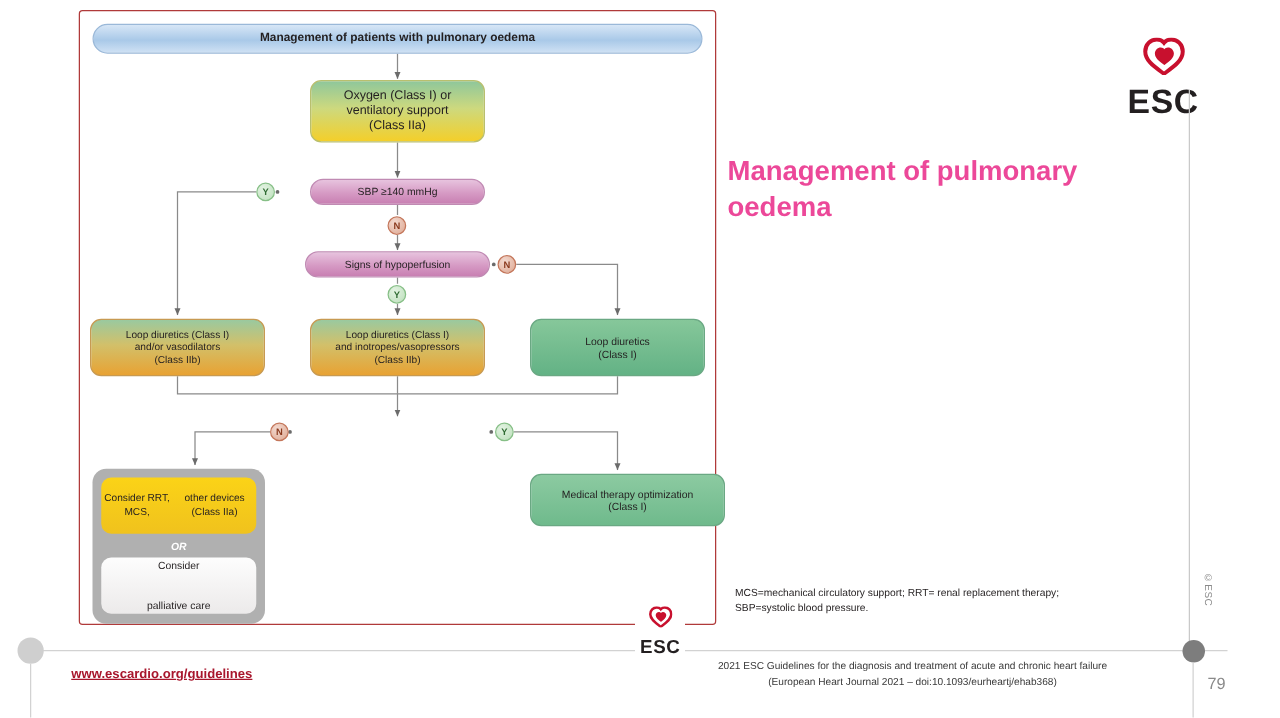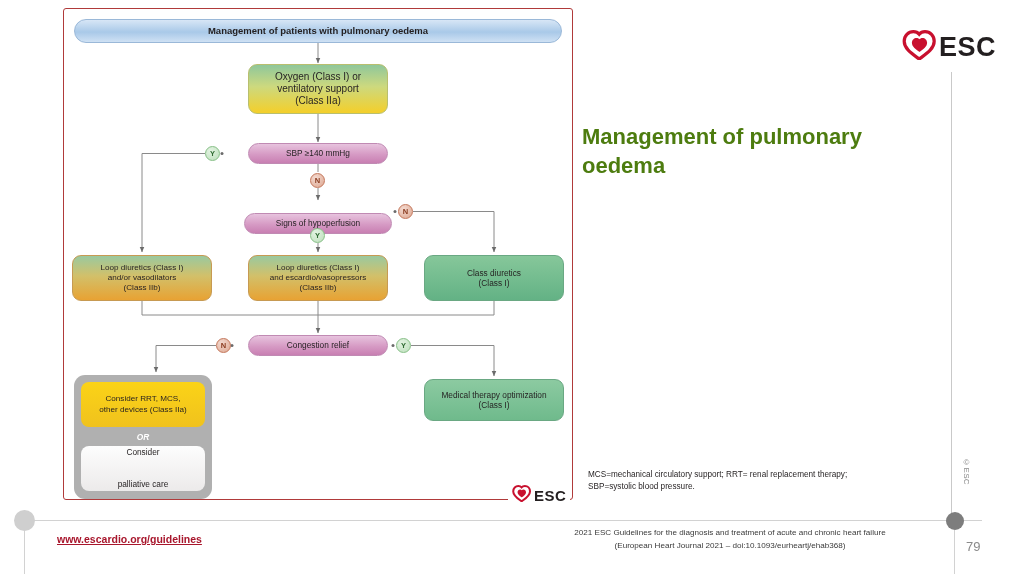--- a/index.html
+++ b/index.html
@@ -3,21 +3,21 @@
 <meta charset="utf-8">
 <style>
   html,body{margin:0;padding:0;}
   body{
     width:1024px;height:574px;background:#ffffff;overflow:hidden;
     font-family:"Liberation Sans",sans-serif;position:relative;
   }
   .slide{position:absolute;inset:0;}
 
   
-  .esc-logo{display:flex;align-items:center;gap:3px;}
+  .esc-logo{display:flex;align-items:center;gap:3px;flex-direction:column;}
   .esc-logo .heart{display:block;}
   .esc-logo .word{
     font-family:"Liberation Sans",sans-serif;font-weight:bold;
     color:#231f20;letter-spacing:.5px;line-height:1;
   }
   #esc-logo-top{position:absolute;left:902px;top:30px;}
   #esc-logo-top .word{font-size:27px;}
   #esc-logo-panel{position:absolute;left:508px;top:485px;background:#fff;
     padding:0 4px;z-index:7;}
   #esc-logo-panel .word{font-size:15px;}
@@ -47,56 +47,56 @@
     background:linear-gradient(180deg,#8fc79b 0%,#cdd97e 45%,#f4cf2a 100%);
     border:1px solid #b9bf6e;
   }
   
   .decision{
     font-size:8.3px;border-radius:13px;height:21px;
     background:linear-gradient(180deg,#e7c3de 0%,#d69ac4 55%,#c87fb2 100%);
     border:1px solid #c08ab3;
   }
   #node-sbp{left:184px;top:134px;width:140px;}
-  #node-hypoperfusion{left:180px;top:204px;width:148px;}
+  #node-hypoperfusion{left:180px;top:192px;width:148px;}
   #node-congestion{left:184px;top:326px;width:140px;}
 
   
   #node-loop-vaso{
     left:8px;top:246px;width:140px;height:46px;font-size:8.1px;
     background:linear-gradient(180deg,#9ac99f 0%,#d2c06a 45%,#e8a233 100%);
     border:1px solid #c79a52;
   }
   #node-loop-inotropes{
     left:184px;top:246px;width:140px;height:46px;font-size:8.1px;
     background:linear-gradient(180deg,#9ac99f 0%,#d2c06a 45%,#e8a233 100%);
     border:1px solid #c79a52;
   }
   #node-loop-only{
     left:360px;top:246px;width:140px;height:46px;font-size:8.3px;
     background:linear-gradient(180deg,#86c79a 0%,#63b285 100%);
     border:1px solid #6aa883;
   }
   #node-medical-therapy{
-    left:360px;top:370px;width:140px;height:42px;font-size:8.3px;
+    left:360px;top:370px;width:156px;height:42px;font-size:8.3px;
     background:linear-gradient(180deg,#8ccaa1 0%,#6fba8c 100%);
     border:1px solid #6aa883;
   }
 
   
   #node-or-container{
     position:absolute;left:10px;top:366px;width:138px;height:124px;
     background:#b0b0b0;border-radius:11px;z-index:4;
     display:flex;flex-direction:column;align-items:center;
     justify-content:flex-start;padding:7px 7px 8px;box-sizing:border-box;
   }
   #node-rrt{
     width:100%;height:46px;border-radius:8px;font-size:8.1px;
     background:linear-gradient(180deg,#fbd317 0%,#f0c21d 100%);
-    display:flex;flex-direction:column;align-items:center;
+    display:flex;flex-direction:row;align-items:center;
     justify-content:center;text-align:center;color:#231f20;line-height:1.25;
   }
   #label-or{
     font-size:8.3px;font-style:italic;font-weight:bold;color:#ffffff;
     margin:5px 0 4px;
   }
   #node-palliative{
     width:100%;height:46px;border-radius:8px;font-size:8.3px;
     background:linear-gradient(180deg,#fdfdfd 0%,#eceaea 100%);
     display:flex;flex-direction:column;align-items:center;
@@ -122,21 +122,21 @@
   #badge-sbp-y{left:141px;top:137px;}
   #badge-sbp-n{left:246px;top:164px;}
   #badge-hypo-n{left:334px;top:195px;}
   #badge-hypo-y{left:246px;top:219px;}
   #badge-cong-n{left:152px;top:329px;}
   #badge-cong-y{left:332px;top:329px;}
 
   
   #slide-heading{
     position:absolute;left:582px;top:122px;width:330px;
-    font-size:22px;font-weight:bold;color:#4d7c0f;line-height:1.32;
+    font-size:22px;font-weight:bold;color:#ec4899;line-height:1.32;
   }
   #footnote{
     position:absolute;left:588px;top:469px;width:340px;
     font-size:8.2px;color:#231f20;line-height:1.5;
   }
   #copyright-vertical{
     position:absolute;left:962px;top:458px;font-size:8px;color:#8a8a8a;
     writing-mode:vertical-rl;letter-spacing:.4px;
   }
   #divider-vertical{
@@ -252,32 +252,29 @@
     </div>
 
     <div class="node" id="node-loop-vaso">
       <span>Loop diuretics (Class I)</span>
       <span>and/or vasodilators</span>
       <span>(Class IIb)</span>
     </div>
 
     <div class="node" id="node-loop-inotropes">
       <span>Loop diuretics (Class I)</span>
-      <span>and escardio/vasopressors</span>
+      <span>and inotropes/vasopressors</span>
       <span>(Class IIb)</span>
     </div>
 
     <div class="node" id="node-loop-only">
-      <span>Class diuretics</span>
+      <span>Loop diuretics</span>
       <span>(Class I)</span>
     </div>
 
-    <div class="node decision" id="node-congestion">
-      <span>Congestion relief</span>
-    </div>
 
     <div id="node-or-container">
       <div id="node-rrt">
         <span>Consider RRT, MCS,</span>
         <span>other devices (Class IIa)</span>
       </div>
       <div id="label-or">OR</div>
       <div id="node-palliative">
         <span>Consider</span>
         <span>palliative care</span>

